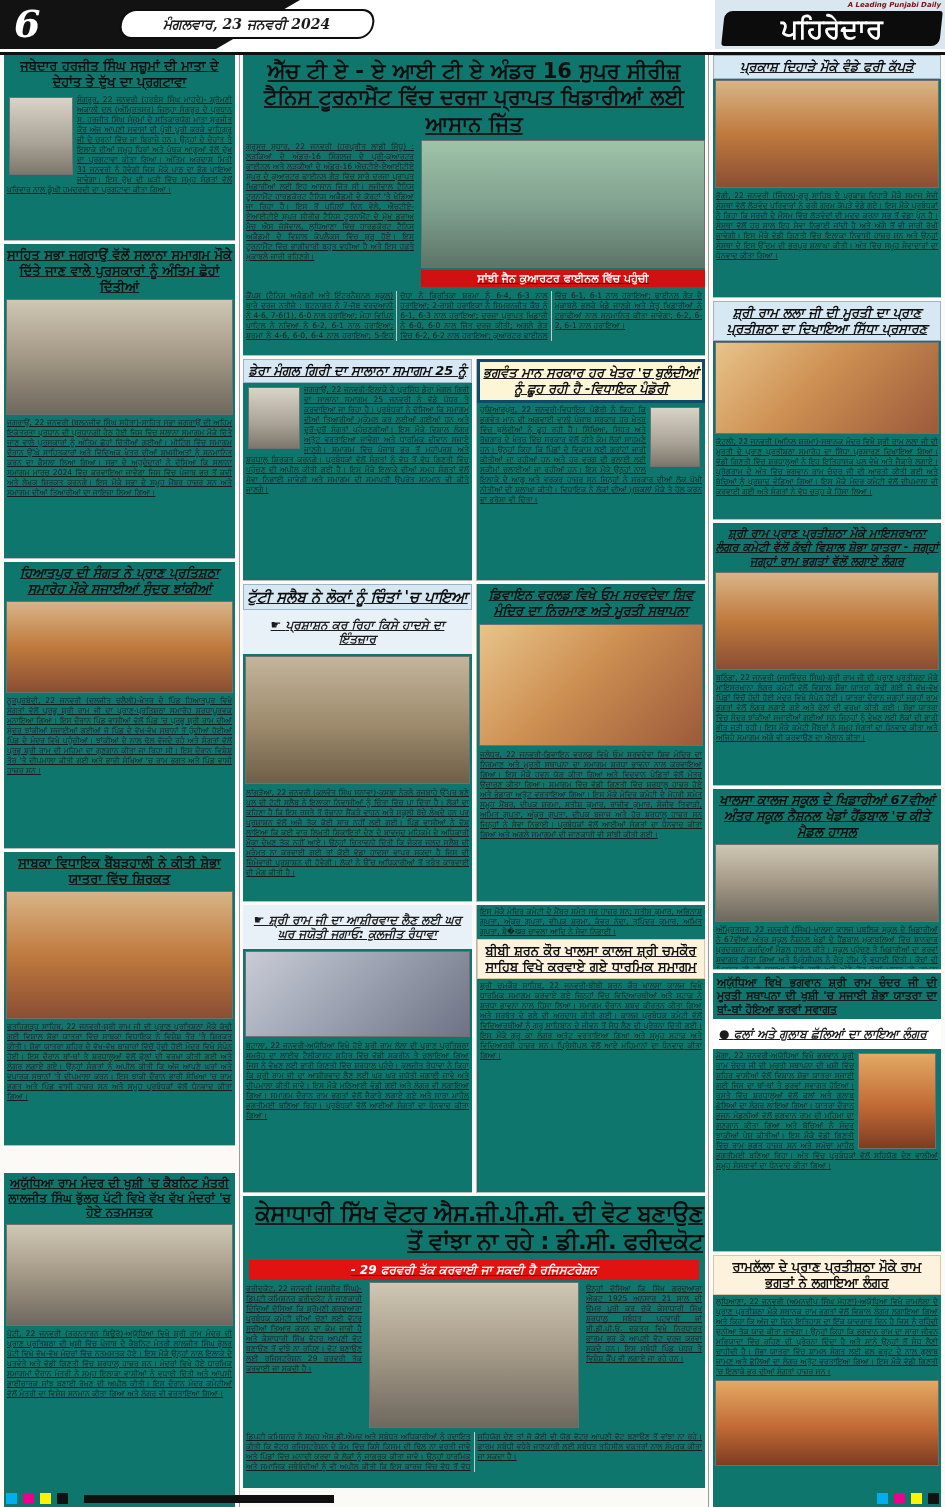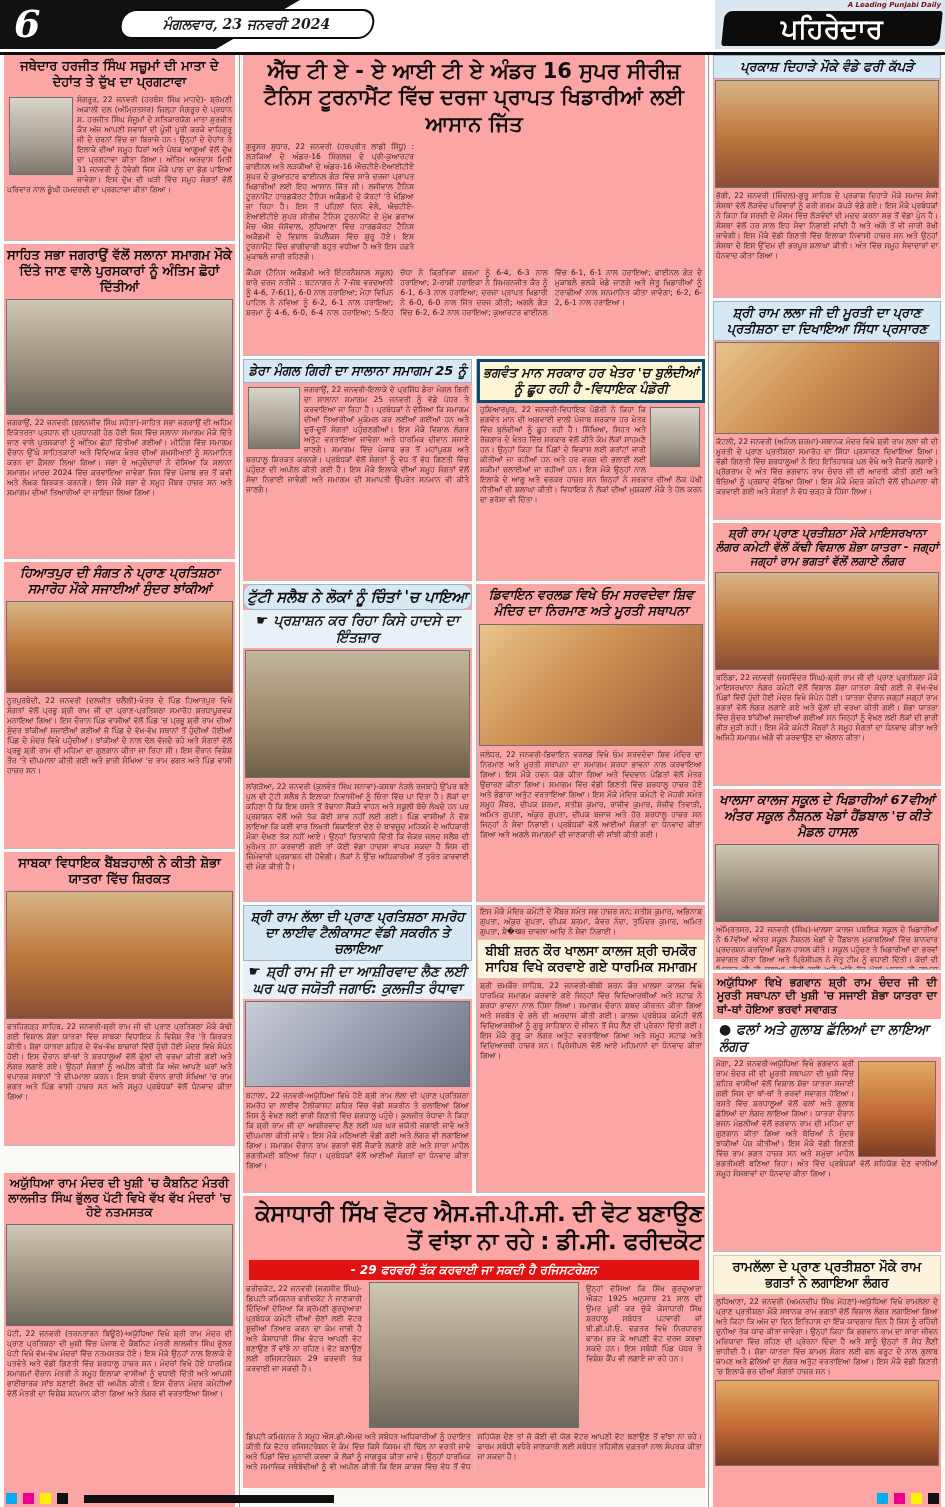--- a/index.html
+++ b/index.html
@@ -20,29 +20,29 @@
   .tagline{position:absolute;top:1px;right:4px;font-size:7px;font-style:italic;font-weight:bold;color:#7c1010;}
   .mast-box{position:absolute;top:11px;left:8px;right:4px;bottom:3px;background:#0c0c0c;
             border-radius:8px 3px 8px 3px;transform:skewX(-6deg);
             display:flex;align-items:center;justify-content:center;}
   .mast-box span{transform:skewX(6deg);color:#fff;font-size:27px;font-weight:bold;}
   
   .main{position:absolute;top:55px;left:4px;width:937px;height:1434px;display:grid;
         grid-template-columns:231px 470px 228px;grid-column-gap:4px;}
   .colL,.colR{display:flex;flex-direction:column;gap:3px;}
   .colC{display:flex;flex-direction:column;gap:3px;border-left:1px solid #9a9a9a;border-right:1px solid #9a9a9a;padding:0 3px;}
-  .art{overflow:hidden;background:#fca5a5;border-bottom:1px solid #bbb;}
+  .art{overflow:hidden;background:#0f766e;border-bottom:1px solid #bbb;text-decoration:underline;}
   .hl{font-weight:bold;text-align:center;line-height:1.22;padding:3px 2px;color:#0e0e0e;}
   .hl-plain{font-size:13px;}
   .hl-blue{background:#d7e8f5;border:1px solid #9db4c6;font-size:13px;font-style:italic;}
   .hl-yellow{background:#fcf6d7;border:3px solid #0c4a6e;font-size:13px;font-style:italic;}
   .hl-cream{background:#fdf3dd;border:1px solid #d8c9a2;font-size:13px;}
   .hl-big{font-size:21px;line-height:1.25;}
   .hl-huge{font-size:23px;letter-spacing:-0.5px;text-align:right;}
-  .sub{font-weight:bold;font-style:italic;text-align:center;font-size:14px;padding:2px;background:#e9f1f8;}
+  .sub{font-weight:bold;font-style:italic;text-align:center;font-size:12px;padding:8px;background:#e9f1f8;}
   .sub .ptr{font-weight:bold;}
   .red-banner{background:#e01212;color:#fff;font-weight:bold;font-style:italic;text-align:center;
               font-size:12px;padding:3px 2px;margin:2px 6px;}
   .red-cap{background:#cf1111;color:#fff;font-weight:bold;text-align:center;font-size:11px;padding:2px;margin-top:2px;}
   .bt{font-size:7.6px;line-height:1.32;text-align:justify;padding:2px 3px;color:#1d1d1d;}
   .photo{border:1px solid #6f6f6f;box-sizing:border-box;}
   .ph-group{background:linear-gradient(180deg,#cfc6b4 0%,#a89d8a 45%,#6f685e 100%);}
   .ph-crowd{background:linear-gradient(180deg,#d8b487 0%,#c07a3e 50%,#8a4e33 100%);}
   .ph-court{background:linear-gradient(180deg,#9fc3a9 0%,#7e9f8d 55%,#5d7467 100%);}
   .ph-portrait{background:linear-gradient(180deg,#d9d4c8 0%,#a9a296 60%,#7c766c 100%);}
@@ -120,20 +120,24 @@
         <div class="bt">ਪੱਟੀ, 22 ਜਨਵਰੀ (ਤਰਨਤਾਰਨ ਬਿਊਰੋ)-ਅਯੁੱਧਿਆ ਵਿਖੇ ਸ਼੍ਰੀ ਰਾਮ ਮੰਦਰ ਦੀ ਪ੍ਰਾਣ ਪ੍ਰਤਿਸ਼ਠਾ ਦੀ ਖੁਸ਼ੀ ਵਿੱਚ ਪੰਜਾਬ ਦੇ ਕੈਬਨਿਟ ਮੰਤਰੀ ਲਾਲਜੀਤ ਸਿੰਘ ਭੁੱਲਰ ਪੱਟੀ ਵਿਖੇ ਵੱਖ-ਵੱਖ ਮੰਦਰਾਂ ਵਿੱਚ ਨਤਮਸਤਕ ਹੋਏ। ਇਸ ਮੌਕੇ ਉਨ੍ਹਾਂ ਨਾਲ ਇਲਾਕੇ ਦੇ ਪਤਵੰਤੇ ਅਤੇ ਵੱਡੀ ਗਿਣਤੀ ਵਿੱਚ ਸ਼ਰਧਾਲੂ ਹਾਜ਼ਰ ਸਨ। ਮੰਦਰਾਂ ਵਿਖੇ ਹੋਏ ਧਾਰਮਿਕ ਸਮਾਗਮਾਂ ਦੌਰਾਨ ਮੰਤਰੀ ਨੇ ਸਮੂਹ ਇਲਾਕਾ ਵਾਸੀਆਂ ਨੂੰ ਵਧਾਈ ਦਿੱਤੀ ਅਤੇ ਆਪਸੀ ਭਾਈਚਾਰਕ ਸਾਂਝ ਬਣਾਈ ਰੱਖਣ ਦੀ ਅਪੀਲ ਕੀਤੀ। ਇਸ ਦੌਰਾਨ ਮੰਦਰ ਕਮੇਟੀਆਂ ਵੱਲੋਂ ਮੰਤਰੀ ਦਾ ਵਿਸ਼ੇਸ਼ ਸਨਮਾਨ ਕੀਤਾ ਗਿਆ ਅਤੇ ਲੰਗਰ ਵੀ ਵਰਤਾਇਆ ਗਿਆ।</div>
       </div>
     </div>
 
     <div class="colC">
 
       <div class="art" style="height:300px;">
         <div class="hl hl-big">ਐੱਚ ਟੀ ਏ - ਏ ਆਈ ਟੀ ਏ ਅੰਡਰ 16 ਸੁਪਰ ਸੀਰੀਜ਼ ਟੈਨਿਸ ਟੂਰਨਾਮੈਂਟ ਵਿੱਚ ਦਰਜਾ ਪ੍ਰਾਪਤ ਖਿਡਾਰੀਆਂ ਲਈ ਆਸਾਨ ਜਿੱਤ</div>
         <div class="tn-top">
           <div class="bt" style="flex:0 0 168px;">ਗੁਰੂਸਰ ਸੁਧਾਰ, 22 ਜਨਵਰੀ (ਹਰਪ੍ਰੀਤ ਲਾਡੀ ਸਿੱਧੂ) : ਲੜਕਿਆਂ ਦੇ ਅੰਡਰ-16 ਸਿੰਗਲਜ਼ ਦੇ ਪ੍ਰੀ-ਕੁਆਰਟਰ ਫਾਈਨਲ ਅਤੇ ਲੜਕੀਆਂ ਦੇ ਅੰਡਰ-16 ਐਚਟੀਏ-ਏਆਈਟੀਏ ਸੁਪਰ ਦੇ ਕੁਆਰਟਰ ਫਾਈਨਲ ਗੇੜ ਵਿੱਚ ਸਾਰੇ ਦਰਜਾ ਪ੍ਰਾਪਤ ਖਿਡਾਰੀਆਂ ਲਈ ਇਹ ਆਸਾਨ ਜਿੱਤ ਸੀ। ਲਜੀਵਾਲ ਟੈਨਿਸ ਟੂਰਨਾਮੈਂਟ ਹਾਰਡਕੋਰਟ ਟੈਨਿਸ ਅਕੈਡਮੀ ਦੇ ਕੋਰਟਾਂ 'ਤੇ ਖੇਡਿਆ ਜਾ ਰਿਹਾ ਹੈ। ਇਸ ਤੋਂ ਪਹਿਲਾਂ ਦਿਨ ਵੇਲੇ, ਐਚਟੀਏ-ਏਆਈਟੀਏ ਸੁਪਰ ਸੀਰੀਜ਼ ਟੈਨਿਸ ਟੂਰਨਾਮੈਂਟ ਦੇ ਮੁੱਖ ਡਰਾਅ ਮੈਚ ਐਸ ਜੱਸੋਵਾਲ, ਲੁਧਿਆਣਾ ਵਿੱਚ ਹਾਰਡਕੋਰਟ ਟੈਨਿਸ ਅਕੈਡਮੀ ਦੇ ਵਿਸ਼ਾਲ ਕੰਪਲੈਕਸ ਵਿੱਚ ਸ਼ੁਰੂ ਹੋਏ। ਇਸ ਟੂਰਨਾਮੈਂਟ ਵਿੱਚ ਭਾਗੀਦਾਰੀ ਬਹੁਤ ਵਧੀਆ ਹੈ ਅਤੇ ਇਸ ਹਫ਼ਤੇ ਮੁਕਾਬਲੇ ਜਾਰੀ ਰਹਿਣਗੇ।</div>
+          <div style="flex:1;">
+            <div class="photo ph-court" style="height:128px;"></div>
+            <div class="red-cap">ਸਾਂਝੀ ਜੈਨ ਕੁਆਰਟਰ ਫਾਈਨਲ ਵਿੱਚ ਪਹੁੰਚੀ</div>
+          </div>
         </div>
         <div class="bt cols3" style="margin-top:2px;">ਕੈਂਪਸ (ਟੈਨਿਸ ਅਕੈਡਮੀ ਅਤੇ ਇੰਟਰਨੈਸ਼ਨਲ ਸਕੂਲ) ਬਾਰੇ ਦਰਜ ਨਤੀਜੇ : ਬਟਨਾਗਰ ਨੇ 7-ਜੋਬ ਵਰਦਆਨੀ ਨੂੰ 4-6, 7-6(1), 6-0 ਨਾਲ ਹਰਾਇਆ; ਮੇਹਾ ਵਿਪਿਨ ਪਾਟਿਲ ਨੇ ਨਵਿਆ ਨੂੰ 6-2, 6-1 ਨਾਲ ਹਰਾਇਆ; ਸ਼ਰਮਾ ਨੂੰ 4-6, 6-0, 6-4 ਨਾਲ ਹਰਾਇਆ; 5-ਇਹ ਚੋਧਾ ਨੇ ਕ੍ਰਿਤਿਕਾ ਸ਼ਰਮਾ ਨੂੰ 6-4, 6-3 ਨਾਲ ਹਰਾਇਆ; 2-ਰਾਸ਼ੀ ਹਰਾਇਕਾ ਨੇ ਸਿਮਰਨਜੀਤ ਕੌਰ ਨੂੰ 6-1, 6-3 ਨਾਲ ਹਰਾਇਆ; ਦਰਜਾ ਪ੍ਰਾਪਤ ਖਿਡਾਰੀ ਨੇ 6-0, 6-0 ਨਾਲ ਜਿੱਤ ਦਰਜ ਕੀਤੀ; ਅਗਲੇ ਗੇੜ ਵਿੱਚ 6-2, 6-2 ਨਾਲ ਹਰਾਇਆ; ਕੁਆਰਟਰ ਫਾਈਨਲ ਵਿੱਚ 6-1, 6-1 ਨਾਲ ਹਰਾਇਆ; ਫਾਈਨਲ ਗੇੜ ਦੇ ਮੁਕਾਬਲੇ ਭਲਕੇ ਖੇਡੇ ਜਾਣਗੇ ਅਤੇ ਜੇਤੂ ਖਿਡਾਰੀਆਂ ਨੂੰ ਟਰਾਫੀਆਂ ਨਾਲ ਸਨਮਾਨਿਤ ਕੀਤਾ ਜਾਵੇਗਾ; 6-2, 6-2, 6-1 ਨਾਲ ਹਰਾਇਆ।</div>
       </div>
 
       <div class="row2" style="height:222px;">
         <div class="art">
           <div class="hl hl-blue">ਡੇਰਾ ਮੰਗਲ ਗਿਰੀ ਦਾ ਸਾਲਾਨਾ ਸਮਾਗਮ 25 ਨੂੰ</div>
           <div class="bt">
             <span class="photo ph-portrait float-l" style="width:52px;height:62px;display:block;"></span>
             <span>ਜਗਰਾਉਂ, 22 ਜਨਵਰੀ-ਇਲਾਕੇ ਦੇ ਪ੍ਰਸਿੱਧ ਡੇਰਾ ਮੰਗਲ ਗਿਰੀ ਦਾ ਸਾਲਾਨਾ ਸਮਾਗਮ 25 ਜਨਵਰੀ ਨੂੰ ਵੱਡੇ ਪੱਧਰ ਤੇ ਕਰਵਾਇਆ ਜਾ ਰਿਹਾ ਹੈ। ਪ੍ਰਬੰਧਕਾਂ ਨੇ ਦੱਸਿਆ ਕਿ ਸਮਾਗਮ ਦੀਆਂ ਤਿਆਰੀਆਂ ਮੁਕੰਮਲ ਕਰ ਲਈਆਂ ਗਈਆਂ ਹਨ ਅਤੇ ਦੂਰੋਂ-ਦੂਰੋਂ ਸੰਗਤਾਂ ਪਹੁੰਚਣਗੀਆਂ। ਇਸ ਮੌਕੇ ਵਿਸ਼ਾਲ ਲੰਗਰ ਅਤੁੱਟ ਵਰਤਾਇਆ ਜਾਵੇਗਾ ਅਤੇ ਧਾਰਮਿਕ ਦੀਵਾਨ ਸਜਾਏ ਜਾਣਗੇ। ਸਮਾਗਮ ਵਿੱਚ ਪੰਜਾਬ ਭਰ ਤੋਂ ਮਹਾਂਪੁਰਸ਼ ਅਤੇ ਸ਼ਰਧਾਲੂ ਸ਼ਿਰਕਤ ਕਰਨਗੇ। ਪ੍ਰਬੰਧਕਾਂ ਵੱਲੋਂ ਸੰਗਤਾਂ ਨੂੰ ਵੱਧ ਤੋਂ ਵੱਧ ਗਿਣਤੀ ਵਿੱਚ ਪਹੁੰਚਣ ਦੀ ਅਪੀਲ ਕੀਤੀ ਗਈ ਹੈ। ਇਸ ਮੌਕੇ ਇਲਾਕੇ ਦੀਆਂ ਸਮੂਹ ਸੰਗਤਾਂ ਵੱਲੋਂ ਸੇਵਾ ਨਿਭਾਈ ਜਾਵੇਗੀ ਅਤੇ ਸਮਾਗਮ ਦੀ ਸਮਾਪਤੀ ਉਪਰੰਤ ਸਨਮਾਨ ਵੀ ਕੀਤੇ ਜਾਣਗੇ।</span>
@@ -143,35 +147,34 @@
           <div class="hl hl-yellow">ਭਗਵੰਤ ਮਾਨ ਸਰਕਾਰ ਹਰ ਖੇਤਰ 'ਚ ਬੁਲੰਦੀਆਂ ਨੂੰ ਛੂਹ ਰਹੀ ਹੈ -ਵਿਧਾਇਕ ਪੰਡੋਰੀ</div>
           <div class="bt">
             <span class="photo ph-portrait float-r" style="width:50px;height:60px;display:block;"></span>
             <span>ਹੁਸ਼ਿਆਰਪੁਰ, 22 ਜਨਵਰੀ-ਵਿਧਾਇਕ ਪੰਡੋਰੀ ਨੇ ਕਿਹਾ ਕਿ ਭਗਵੰਤ ਮਾਨ ਦੀ ਅਗਵਾਈ ਵਾਲੀ ਪੰਜਾਬ ਸਰਕਾਰ ਹਰ ਖੇਤਰ ਵਿੱਚ ਬੁਲੰਦੀਆਂ ਨੂੰ ਛੂਹ ਰਹੀ ਹੈ। ਸਿੱਖਿਆ, ਸਿਹਤ ਅਤੇ ਰੋਜ਼ਗਾਰ ਦੇ ਖੇਤਰ ਵਿੱਚ ਸਰਕਾਰ ਵੱਲੋਂ ਕੀਤੇ ਕੰਮ ਲੋਕਾਂ ਸਾਹਮਣੇ ਹਨ। ਉਨ੍ਹਾਂ ਕਿਹਾ ਕਿ ਪਿੰਡਾਂ ਦੇ ਵਿਕਾਸ ਲਈ ਗਰਾਂਟਾਂ ਜਾਰੀ ਕੀਤੀਆਂ ਜਾ ਰਹੀਆਂ ਹਨ ਅਤੇ ਹਰ ਵਰਗ ਦੀ ਭਲਾਈ ਲਈ ਸਕੀਮਾਂ ਚਲਾਈਆਂ ਜਾ ਰਹੀਆਂ ਹਨ। ਇਸ ਮੌਕੇ ਉਨ੍ਹਾਂ ਨਾਲ ਇਲਾਕੇ ਦੇ ਆਗੂ ਅਤੇ ਵਰਕਰ ਹਾਜ਼ਰ ਸਨ ਜਿਨ੍ਹਾਂ ਨੇ ਸਰਕਾਰ ਦੀਆਂ ਲੋਕ ਪੱਖੀ ਨੀਤੀਆਂ ਦੀ ਸ਼ਲਾਘਾ ਕੀਤੀ। ਵਿਧਾਇਕ ਨੇ ਲੋਕਾਂ ਦੀਆਂ ਮੁਸ਼ਕਲਾਂ ਮੌਕੇ ਤੇ ਹੱਲ ਕਰਨ ਦਾ ਭਰੋਸਾ ਵੀ ਦਿੱਤਾ।</span>
           </div>
         </div>
       </div>
 
       <div class="row2" style="height:318px;">
         <div class="art">
-          <div class="hl hl-blue" style="font-size:15px;border-radius:9px;">ਟੁੱਟੀ ਸਲੈਬ ਨੇ ਲੋਕਾਂ ਨੂੰ ਚਿੰਤਾਂ 'ਚ ਪਾਇਆ</div>
+          <div class="hl hl-blue" style="font-size:15px;">ਟੁੱਟੀ ਸਲੈਬ ਨੇ ਲੋਕਾਂ ਨੂੰ ਚਿੰਤਾਂ 'ਚ ਪਾਇਆ</div>
           <div class="sub"><span class="ptr">☛ </span><span>ਪ੍ਰਸ਼ਾਸ਼ਨ ਕਰ ਰਿਹਾ ਕਿਸੇ ਹਾਦਸੇ ਦਾ ਇੰਤਜ਼ਾਰ</span></div>
           <div class="photo ph-dirt" style="height:128px;margin:2px;"></div>
           <div class="bt">ਲਾਂਗੜੋਆ, 22 ਜਨਵਰੀ (ਕੁਲਵੰਤ ਸਿੰਘ ਸਨਾਵਾ)-ਕਸਬਾ ਨੇੜਲੇ ਰਜਬਾਹੇ ਉੱਪਰ ਬਣੇ ਪੁਲ ਦੀ ਟੁੱਟੀ ਸਲੈਬ ਨੇ ਇਲਾਕਾ ਨਿਵਾਸੀਆਂ ਨੂੰ ਚਿੰਤਾ ਵਿੱਚ ਪਾ ਦਿੱਤਾ ਹੈ। ਲੋਕਾਂ ਦਾ ਕਹਿਣਾ ਹੈ ਕਿ ਇਸ ਰਸਤੇ ਤੋਂ ਰੋਜ਼ਾਨਾ ਸੈਂਕੜੇ ਵਾਹਨ ਅਤੇ ਸਕੂਲੀ ਬੱਚੇ ਲੰਘਦੇ ਹਨ ਪਰ ਪ੍ਰਸ਼ਾਸ਼ਨ ਵੱਲੋਂ ਅਜੇ ਤੱਕ ਕੋਈ ਸਾਰ ਨਹੀਂ ਲਈ ਗਈ। ਪਿੰਡ ਵਾਸੀਆਂ ਨੇ ਦੋਸ਼ ਲਾਇਆ ਕਿ ਕਈ ਵਾਰ ਲਿਖਤੀ ਸ਼ਿਕਾਇਤਾਂ ਦੇਣ ਦੇ ਬਾਵਜੂਦ ਮਹਿਕਮੇ ਦੇ ਅਧਿਕਾਰੀ ਮੌਕਾ ਦੇਖਣ ਤੱਕ ਨਹੀਂ ਆਏ। ਉਨ੍ਹਾਂ ਚਿਤਾਵਨੀ ਦਿੱਤੀ ਕਿ ਜੇਕਰ ਜਲਦ ਸਲੈਬ ਦੀ ਮੁਰੰਮਤ ਨਾ ਕਰਵਾਈ ਗਈ ਤਾਂ ਕੋਈ ਵੱਡਾ ਹਾਦਸਾ ਵਾਪਰ ਸਕਦਾ ਹੈ ਜਿਸ ਦੀ ਜ਼ਿੰਮੇਵਾਰੀ ਪ੍ਰਸ਼ਾਸ਼ਨ ਦੀ ਹੋਵੇਗੀ। ਲੋਕਾਂ ਨੇ ਉੱਚ ਅਧਿਕਾਰੀਆਂ ਤੋਂ ਤੁਰੰਤ ਕਾਰਵਾਈ ਦੀ ਮੰਗ ਕੀਤੀ ਹੈ।</div>
         </div>
         <div class="art">
           <div class="hl hl-plain" style="font-style:italic;">ਡਿਵਾਇਨ ਵਰਲਡ ਵਿਖੇ ਓਮ ਸਰਵਦੇਵਾ ਸ਼ਿਵ ਮੰਦਿਰ ਦਾ ਨਿਰਮਾਣ ਅਤੇ ਮੂਰਤੀ ਸਥਾਪਨਾ</div>
           <div class="photo ph-temple" style="height:122px;margin:2px;"></div>
           <div class="bt">ਜਲੰਧਰ, 22 ਜਨਵਰੀ-ਡਿਵਾਇਨ ਵਰਲਡ ਵਿਖੇ ਓਮ ਸਰਵਦੇਵਾ ਸ਼ਿਵ ਮੰਦਿਰ ਦਾ ਨਿਰਮਾਣ ਅਤੇ ਮੂਰਤੀ ਸਥਾਪਨਾ ਦਾ ਸਮਾਗਮ ਸ਼ਰਧਾ ਭਾਵਨਾ ਨਾਲ ਕਰਵਾਇਆ ਗਿਆ। ਇਸ ਮੌਕੇ ਹਵਨ ਯੱਗ ਕੀਤਾ ਗਿਆ ਅਤੇ ਵਿਦਵਾਨ ਪੰਡਿਤਾਂ ਵੱਲੋਂ ਮੰਤਰ ਉਚਾਰਣ ਕੀਤਾ ਗਿਆ। ਸਮਾਗਮ ਵਿੱਚ ਵੱਡੀ ਗਿਣਤੀ ਵਿੱਚ ਸ਼ਰਧਾਲੂ ਹਾਜ਼ਰ ਹੋਏ ਅਤੇ ਭੰਡਾਰਾ ਅਤੁੱਟ ਵਰਤਾਇਆ ਗਿਆ। ਇਸ ਮੌਕੇ ਮੰਦਿਰ ਕਮੇਟੀ ਦੇ ਮੋਹਰੀ ਸਮੇਤ ਸਮੂਹ ਮੈਂਬਰ, ਦੀਪਕ ਸ਼ਰਮਾ, ਸਤੀਸ਼ ਕੁਮਾਰ, ਰਾਜੀਵ ਕੁਮਾਰ, ਸੰਜੀਵ ਤਿਵਾੜੀ, ਅਮਿਤ ਗੁਪਤਾ, ਅੰਕੁਰ ਗੁਪਤਾ, ਦੀਪਕ ਬਜਾਜ ਅਤੇ ਹੋਰ ਸ਼ਰਧਾਲੂ ਹਾਜ਼ਰ ਸਨ ਜਿਨ੍ਹਾਂ ਨੇ ਸੇਵਾ ਨਿਭਾਈ। ਪ੍ਰਬੰਧਕਾਂ ਵੱਲੋਂ ਆਈਆਂ ਸੰਗਤਾਂ ਦਾ ਧੰਨਵਾਦ ਕੀਤਾ ਗਿਆ ਅਤੇ ਅਗਲੇ ਸਮਾਗਮਾਂ ਦੀ ਜਾਣਕਾਰੀ ਵੀ ਸਾਂਝੀ ਕੀਤੀ ਗਈ।</div>
         </div>
       </div>
 
       <div class="row2" style="height:288px;">
         <div class="art">
-          <div class="hl hl-blue">ਸ਼੍ਰੀ ਰਾਮ ਲੱਲਾ ਦੀ ਪ੍ਰਾਣ ਪ੍ਰਤਿਸ਼ਠਾ ਸਮਰੋਹ ਦਾ ਲਾਈਵ ਟੈਲੀਕਾਸਟ ਵੱਡੀ ਸਕਰੀਨ ਤੇ ਚਲਾਇਆ</div>
           <div class="sub"><span class="ptr">☛ </span><span>ਸ਼੍ਰੀ ਰਾਮ ਜੀ ਦਾ ਆਸ਼ੀਰਵਾਦ ਲੈਣ ਲਈ ਘਰ ਘਰ ਜਯੋਤੀ ਜਗਾਓ: ਕੁਲਜੀਤ ਰੰਧਾਵਾ</span></div>
           <div class="photo ph-event" style="height:86px;margin:2px;"></div>
           <div class="bt">ਬਟਾਲਾ, 22 ਜਨਵਰੀ-ਅਯੁੱਧਿਆ ਵਿਖੇ ਹੋਏ ਸ਼੍ਰੀ ਰਾਮ ਲੱਲਾ ਦੀ ਪ੍ਰਾਣ ਪ੍ਰਤਿਸ਼ਠਾ ਸਮਰੋਹ ਦਾ ਲਾਈਵ ਟੈਲੀਕਾਸਟ ਸ਼ਹਿਰ ਵਿੱਚ ਵੱਡੀ ਸਕਰੀਨ ਤੇ ਚਲਾਇਆ ਗਿਆ ਜਿਸ ਨੂੰ ਵੇਖਣ ਲਈ ਭਾਰੀ ਗਿਣਤੀ ਵਿੱਚ ਸ਼ਰਧਾਲੂ ਪਹੁੰਚੇ। ਕੁਲਜੀਤ ਰੰਧਾਵਾ ਨੇ ਕਿਹਾ ਕਿ ਸ਼੍ਰੀ ਰਾਮ ਜੀ ਦਾ ਆਸ਼ੀਰਵਾਦ ਲੈਣ ਲਈ ਘਰ ਘਰ ਜਯੋਤੀ ਜਗਾਈ ਜਾਵੇ ਅਤੇ ਦੀਪਮਾਲਾ ਕੀਤੀ ਜਾਵੇ। ਇਸ ਮੌਕੇ ਮਠਿਆਈ ਵੰਡੀ ਗਈ ਅਤੇ ਲੰਗਰ ਵੀ ਲਗਾਇਆ ਗਿਆ। ਸਮਾਗਮ ਦੌਰਾਨ ਰਾਮ ਭਗਤਾਂ ਵੱਲੋਂ ਜੈਕਾਰੇ ਲਗਾਏ ਗਏ ਅਤੇ ਸਾਰਾ ਮਾਹੌਲ ਭਗਤੀਮਈ ਬਣਿਆ ਰਿਹਾ। ਪ੍ਰਬੰਧਕਾਂ ਵੱਲੋਂ ਆਈਆਂ ਸੰਗਤਾਂ ਦਾ ਧੰਨਵਾਦ ਕੀਤਾ ਗਿਆ।</div>
         </div>
         <div class="art">
           <div class="bt">ਇਸ ਮੌਕੇ ਮੰਦਿਰ ਕਮੇਟੀ ਦੇ ਮੈਂਬਰ ਸਮੇਤ ਸਭ ਹਾਜ਼ਰ ਸਨ; ਸਤੀਸ਼ ਕੁਮਾਰ, ਅਭਿਨਾਸ਼ ਗੁਪਤਾ, ਅੰਕੁਰ ਗੁਪਤਾ, ਦੀਪਕ ਸ਼ਰਮਾ, ਕੰਵਰ ਨੰਦਾ, ਤੁਪਿੰਦਰ ਕੁਮਾਰ, ਅਮਿਤ ਗੁਪਤਾ, ਸ਼ੇ�खਰ ਚਾਵਲਾ ਆਦਿ ਨੇ ਸੇਵਾ ਨਿਭਾਈ।</div>
           <div class="hl hl-cream">ਬੀਬੀ ਸ਼ਰਨ ਕੌਰ ਖਾਲਸਾ ਕਾਲਜ ਸ਼੍ਰੀ ਚਮਕੌਰ ਸਾਹਿਬ ਵਿਖੇ ਕਰਵਾਏ ਗਏ ਧਾਰਮਿਕ ਸਮਾਗਮ</div>
           <div class="bt">ਸ਼੍ਰੀ ਚਮਕੌਰ ਸਾਹਿਬ, 22 ਜਨਵਰੀ-ਬੀਬੀ ਸ਼ਰਨ ਕੌਰ ਖਾਲਸਾ ਕਾਲਜ ਵਿਖੇ ਧਾਰਮਿਕ ਸਮਾਗਮ ਕਰਵਾਏ ਗਏ ਜਿਨ੍ਹਾਂ ਵਿੱਚ ਵਿਦਿਆਰਥੀਆਂ ਅਤੇ ਸਟਾਫ਼ ਨੇ ਸ਼ਰਧਾ ਭਾਵਨਾ ਨਾਲ ਹਿੱਸਾ ਲਿਆ। ਸਮਾਗਮ ਦੌਰਾਨ ਸ਼ਬਦ ਕੀਰਤਨ ਕੀਤਾ ਗਿਆ ਅਤੇ ਸਰਬੱਤ ਦੇ ਭਲੇ ਦੀ ਅਰਦਾਸ ਕੀਤੀ ਗਈ। ਕਾਲਜ ਪ੍ਰਬੰਧਕ ਕਮੇਟੀ ਵੱਲੋਂ ਵਿਦਿਆਰਥੀਆਂ ਨੂੰ ਗੁਰੂ ਸਾਹਿਬਾਨ ਦੇ ਜੀਵਨ ਤੋਂ ਸੇਧ ਲੈਣ ਦੀ ਪ੍ਰੇਰਨਾ ਦਿੱਤੀ ਗਈ। ਇਸ ਮੌਕੇ ਗੁਰੂ ਕਾ ਲੰਗਰ ਅਤੁੱਟ ਵਰਤਾਇਆ ਗਿਆ ਅਤੇ ਸਮੂਹ ਸਟਾਫ਼ ਅਤੇ ਵਿਦਿਆਰਥੀ ਹਾਜ਼ਰ ਸਨ। ਪ੍ਰਿੰਸੀਪਲ ਵੱਲੋਂ ਆਏ ਮਹਿਮਾਨਾਂ ਦਾ ਧੰਨਵਾਦ ਕੀਤਾ ਗਿਆ।</div>
         </div>
       </div>

